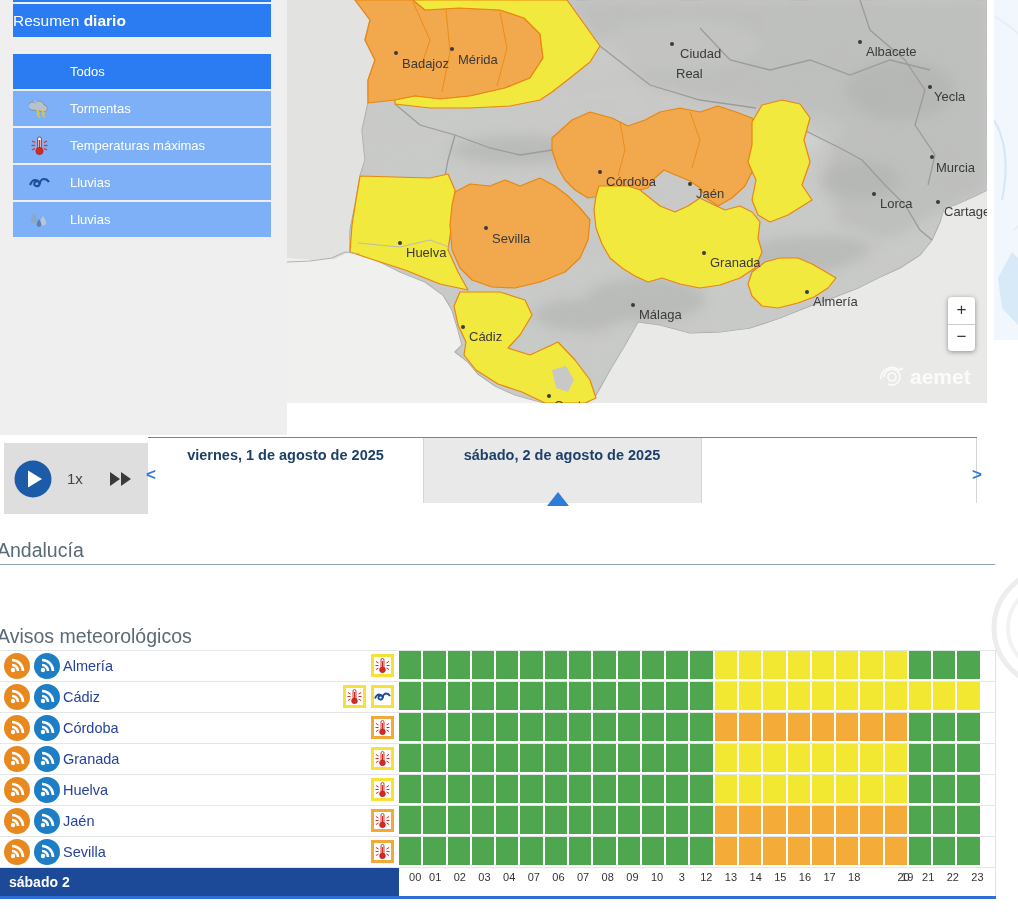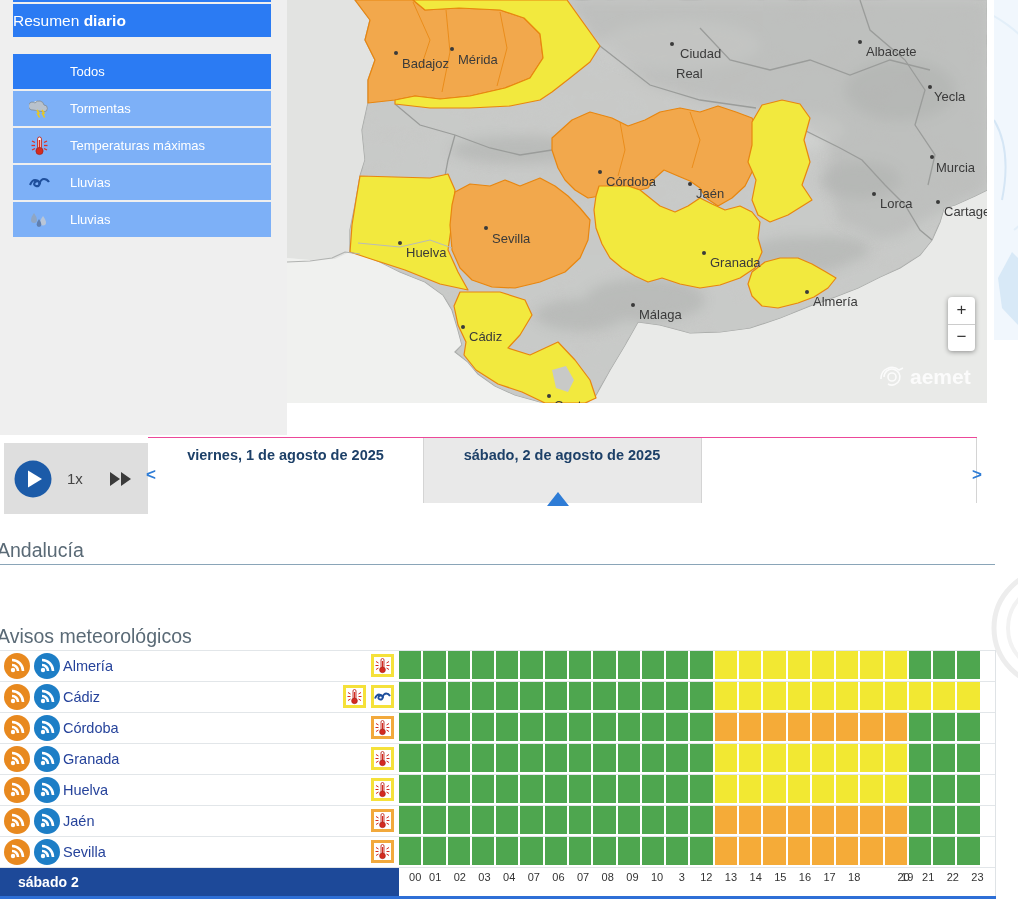--- a/index.html
+++ b/index.html
@@ -24,21 +24,21 @@
   #tbl{left:0;top:650px;width:996px;border-top:1px solid #e2e6e9}
   .trow{position:relative;height:30px;border-bottom:1px solid #e2e6e9;background:#fff}
   .pname{position:absolute;left:63px;top:7px;font-size:14.5px;color:#26439b}
   .rss{position:absolute;top:2px;width:26px;height:26px}
   .wbox{position:absolute;top:3px;width:17px;height:17px;background:#fff;border:3px solid #f5e13a}
   .wbox.o{border-color:#f2a93c}
   .cells{position:absolute;left:399px;top:0;width:583px;height:30px}
   .c{float:left;width:22.29px;height:28px;border-right:2px solid #fff;border-bottom:2px solid #fff}
   .g{background:#4ea64f}.y{background:#f2e832}.o2{background:#f5ab38}
   #foot{position:relative;height:29px}
-  #fbar{position:absolute;left:0;top:0;width:399px;height:29px;background:#1d4999;color:#fff;font-weight:bold;font-size:14px;line-height:29px;padding-left:18px;box-sizing:border-box}
+  #fbar{position:absolute;left:0;top:0;width:399px;height:29px;background:#1d4999;color:#fff;font-weight:bold;font-size:14px;line-height:29px;padding-left:9px;box-sizing:border-box}
   .hr{position:absolute;top:3px;width:24.29px;text-align:center;font-size:11px;color:#333}
   #bline{left:0;top:896px;width:996px;height:3px;background:#2e6fd6}
 </style>
 </head>
 <body>
 
 <svg class="abs" style="left:994px;top:0" width="24" height="340" viewBox="0 0 24 340">
   <rect width="24" height="340" fill="#f1f7fd"></rect>
   <path d="M-40,-30 A120,120 0 0 1 30,180" stroke="#dcebf8" stroke-width="2.5" fill="none"></path>
   <path d="M-60,0 A130,130 0 0 1 20,230" stroke="#e3eff9" stroke-width="2" fill="none"></path>

